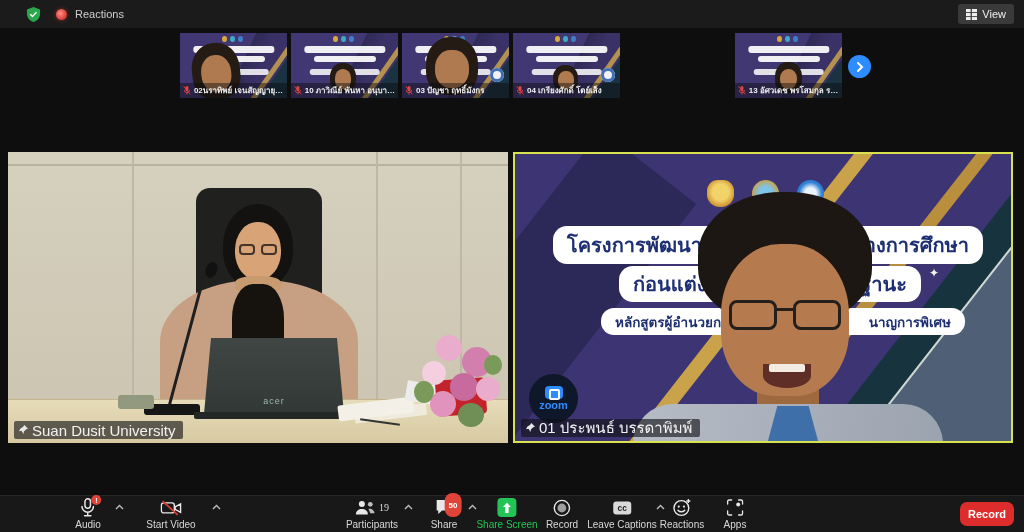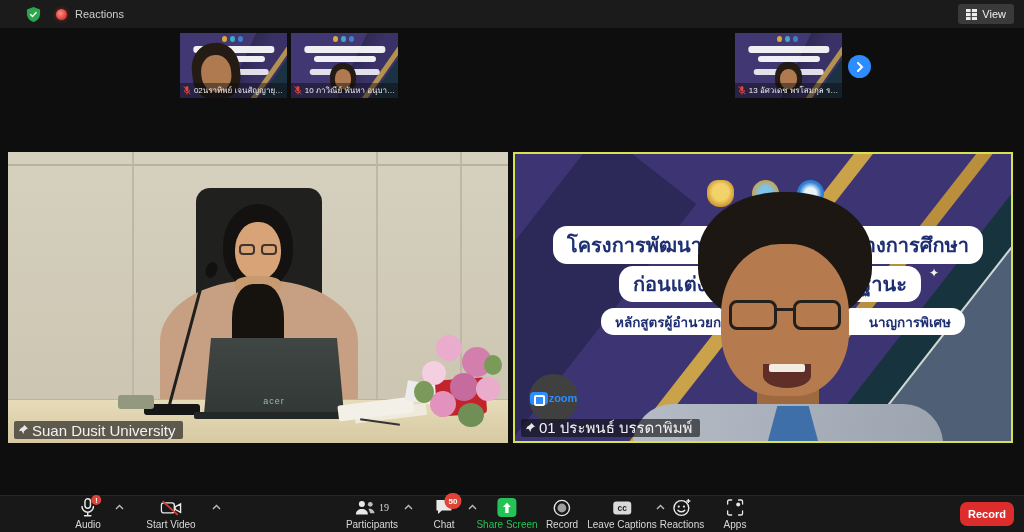--- a/index.html
+++ b/index.html
@@ -37,21 +37,21 @@
                    background:#b07a51; border-radius:46%; }
   .t1 .t-head { width:48px; height:56px; left:12px; top:10px; transform:rotate(-6deg); }
   .t2 .t-head { width:26px; height:29px; left:39px; top:30px; }
   .t3 .t-head { width:52px; height:58px; left:24px; top:4px; }
   .t4 .t-head { width:25px; height:27px; left:40px; top:32px; }
   .t5 .t-head { width:31px; height:34px; left:36px; top:27px; }
   .t6 .t-head { width:27px; height:31px; left:40px; top:29px; }
   .t-badge { position:absolute; right:5px; bottom:16px; width:14px; height:14px; border-radius:50%;
              background:#f2f2f2; box-shadow:inset 0 0 0 3px #3f6fb5; }
   .t-name { position:absolute; left:0; right:0; bottom:0; height:15px; background:rgba(10,10,14,.45);
-            display:flex; align-items:center; gap:3px; padding:0 3px; }
+            display:flex; align-items:center; gap:3px; padding:0 3px;font-weight:bold; }
   .t-name span { color:#f0f0f0; font-size:8px; white-space:nowrap; overflow:hidden; text-overflow:ellipsis; }
   .next-btn { position:absolute; left:848px; top:22px; width:23px; height:23px; border-radius:50%;
               background:#2d8cff; display:flex; align-items:center; justify-content:center; }
 
   
   .stage { position:absolute; top:152px; left:0; width:1024px; height:291px; }
   .video { position:absolute; top:0; height:291px; width:500px; overflow:hidden; background:#000; }
   .v-left { left:8px;text-decoration:underline; }
   .v-right { left:513px; border:2px solid #d8e24e; box-shadow:inset 0 0 0 2px #49a33e; }
 
@@ -133,35 +133,35 @@
   .m-glass::after { content:''; position:absolute; left:48px; top:8px; width:16px; height:3px; background:#241f1a; }
   .m-mouth { position:absolute; left:248px; top:210px; width:48px; height:24px; background:#5e2e27;
              border-radius:0 0 50% 50%; z-index:12; }
   .m-mouth::before { content:''; position:absolute; left:6px; top:0; width:36px; height:8px; background:#f2ece2; border-radius:2px; }
   .m-neck { position:absolute; left:242px; top:232px; width:62px; height:28px; background:#9e693f; z-index:10; }
   .m-body { position:absolute; left:118px; top:250px; width:310px; height:48px; z-index:11;
             background:linear-gradient(100deg,#b6bcc6,#9ba3af); border-radius:40px 40px 0 0; }
   .m-shirt { position:absolute; left:250px; top:252px; width:56px; height:46px; background:#3f6fa8; z-index:12;
              clip-path:polygon(22% 0,78% 0,100% 100%,0 100%); }
   .zoom-logo { position:absolute; left:14px; top:220px; width:49px; height:49px; border-radius:50%;
-               background:#404040; z-index:20; display:flex; flex-direction:row; align-items:center; justify-content:center; gap:1px; }
+               background:#0f172a; z-index:20; display:flex; flex-direction:column; align-items:center; justify-content:center; gap:1px; }
   .zoom-cam { width:18px; height:13px; background:#2d8cff; border-radius:4px; position:relative; }
   .zoom-cam::after { content:''; position:absolute; left:4px; top:3px; width:7px; height:7px; border:2px solid #fff; border-radius:2px; }
   .zoom-logo span { color:#2d8cff; font-size:11px; font-weight:bold; line-height:11px; }
 
   
   .toolbar { position:absolute; left:0; bottom:0; width:1024px; height:37px; background:#181818; border-top:1px solid #262626; }
   .tool { position:absolute; top:2px; display:flex; flex-direction:column; align-items:center; gap:2px; transform:translateX(-50%); }
   .tool .lbl { font-size:10px; color:#d8d8d8; white-space:nowrap; }
   .tool .ico { height:19px; display:flex; align-items:center; position:relative; }
   .caret { position:absolute; top:8px; }
   .badge { position:absolute; border-radius:8px; background:#e04438; color:#fff; font-weight:bold;
            display:flex; align-items:center; justify-content:center; }
   .audio-badge { left:12px; top:-3px; width:10px; height:10px; font-size:7px; }
-  .chat-badge { left:10px; top:-5px; min-width:17px; height:16px; font-size:8px; padding:0 3px; }
+  .chat-badge { left:10px; top:-5px; min-width:17px; height:24px; font-size:8px; padding:0 3px; }
   .pcount { color:#d8d8d8; font-size:10px; margin-left:3px;font-family:Liberation Serif, serif; }
   .share-ico { width:19px; height:19px; background:#23c455; border-radius:4px; display:flex; align-items:center; justify-content:center; }
   .share-lbl { color:#23c455 !important; }
   .leave-btn { position:absolute; right:10px; top:6px; width:54px; height:24px; background:#dd2c2c; border-radius:7px;
                color:#fff; font-size:11px; font-weight:bold; display:flex; align-items:center; justify-content:center; }
   svg { display:block; }
 </style>
 </head>
 <body>
 
@@ -223,20 +223,64 @@
       <div class="t-head"></div>
       <div class="t-name">
         <svg width="8" height="9" viewBox="0 0 10 12">
           <rect x="3" y="0" width="4" height="7" rx="2" fill="#e0443f"></rect>
           <path d="M1.5 5.5a3.5 3.5 0 0 0 7 0M5 9v2.5" stroke="#e0443f" stroke-width="1.2" fill="none"></path>
           <line x1="0.5" y1="0.5" x2="9.5" y2="11" stroke="#e0443f" stroke-width="1.2"></line>
         </svg>
         <span>10 ภาวิณีย์ พันหา อนุบาล...</span>
       </div>
     </div>
+    <div class="thumb t3">
+      <div class="t-slide">
+          <div class="t-dots">
+            <i></i>
+            <i></i>
+            <i></i>
+          </div>
+        <div class="t-line l1"></div>
+          <div class="t-line l2"></div>
+          <div class="t-line l3"></div>
+        </div>
+      <div class="t-head"></div>
+      <div class="t-badge"></div>
+      <div class="t-name">
+        <svg width="8" height="9" viewBox="0 0 10 12">
+          <rect x="3" y="0" width="4" height="7" rx="2" fill="#e0443f"></rect>
+          <path d="M1.5 5.5a3.5 3.5 0 0 0 7 0M5 9v2.5" stroke="#e0443f" stroke-width="1.2" fill="none"></path>
+          <line x1="0.5" y1="0.5" x2="9.5" y2="11" stroke="#e0443f" stroke-width="1.2"></line>
+        </svg>
+        <span>03 ปัญชา ฤทธิ์มังกร</span>
+      </div>
+    </div>
+    <div class="thumb t4">
+      <div class="t-slide">
+          <div class="t-dots">
+            <i></i>
+            <i></i>
+            <i></i>
+          </div>
+        <div class="t-line l1"></div>
+          <div class="t-line l2"></div>
+          <div class="t-line l3"></div>
+        </div>
+      <div class="t-head"></div>
+      <div class="t-badge"></div>
+      <div class="t-name">
+        <svg width="8" height="9" viewBox="0 0 10 12">
+          <rect x="3" y="0" width="4" height="7" rx="2" fill="#e0443f"></rect>
+          <path d="M1.5 5.5a3.5 3.5 0 0 0 7 0M5 9v2.5" stroke="#e0443f" stroke-width="1.2" fill="none"></path>
+          <line x1="0.5" y1="0.5" x2="9.5" y2="11" stroke="#e0443f" stroke-width="1.2"></line>
+        </svg>
+        <span>04 เกรียงศักดิ์ โตย์เส็ง</span>
+      </div>
+    </div>
     <div class="thumb t6">
       <div class="t-slide">
           <div class="t-dots">
             <i></i>
             <i></i>
             <i></i>
           </div>
         <div class="t-line l1"></div>
           <div class="t-line l2"></div>
           <div class="t-line l3"></div>
@@ -408,21 +452,21 @@
 
     <div class="tool" style="left:444px">
       <div class="ico">
         <svg width="19" height="17" viewBox="0 0 19 17">
           <path d="M2 1h15v10.6H7.4L3.6 15v-3.4H2z" fill="#e8e8e8"></path>
         </svg>
         <div class="badge chat-badge">
           <span>50</span>
         </div>
       </div>
-      <span class="lbl">Chat</span>
+      <span class="lbl">Share</span>
     </div>
     <svg class="caret" style="left:468px" width="9" height="6" viewBox="0 0 9 6">
       <path d="M1 5l3.5-3.5L8 5" stroke="#bdbdbd" stroke-width="1.4" fill="none"></path>
     </svg>
 
     <div class="tool" style="left:507px">
       <div class="ico">
         <div class="share-ico">
           <svg width="11" height="12" viewBox="0 0 11 12">
             <path d="M5.5 0.8l4 4.2H7.2v6H3.8v-6H1.5z" fill="#fff"></path>

